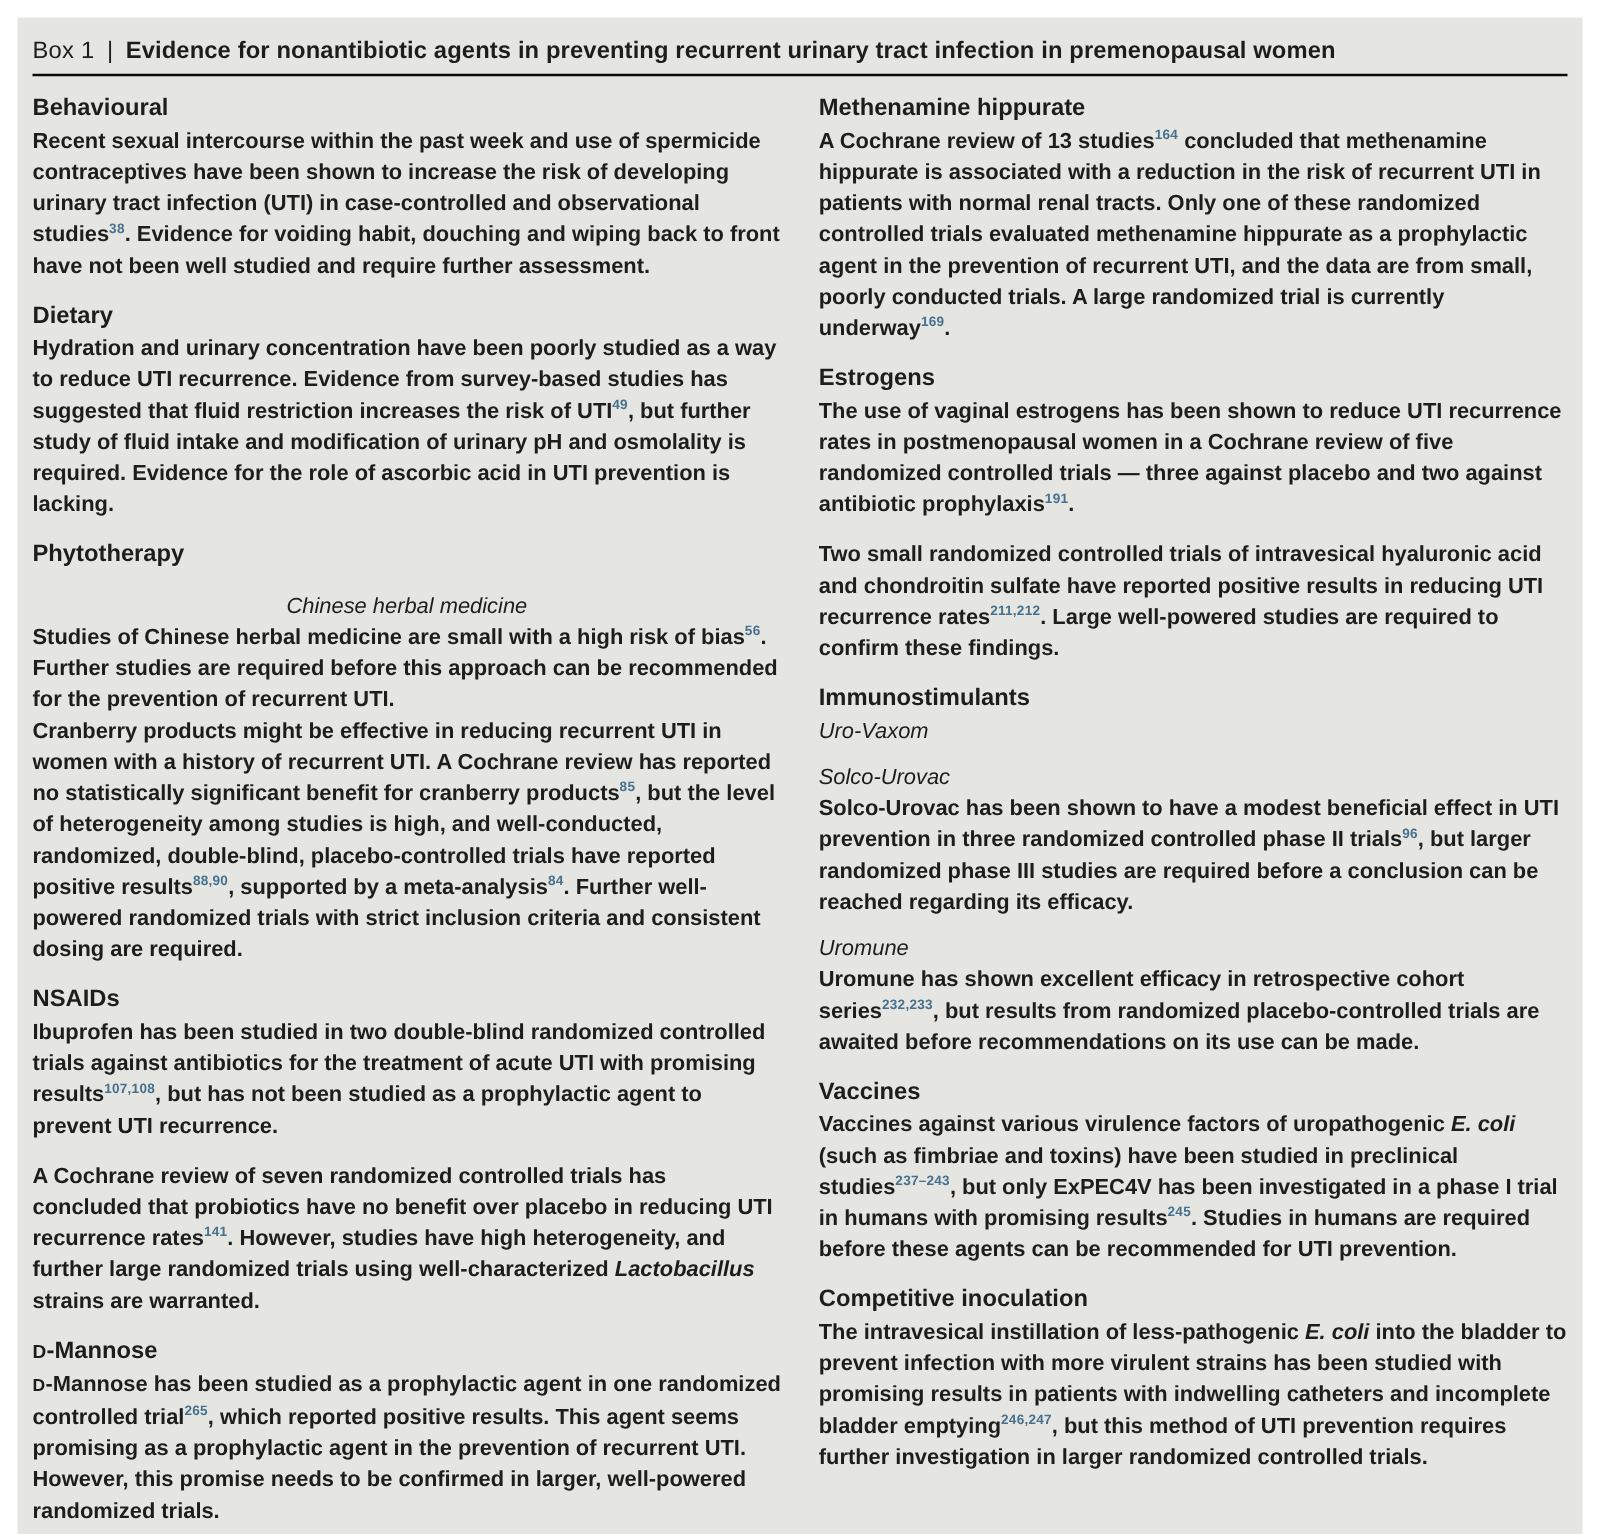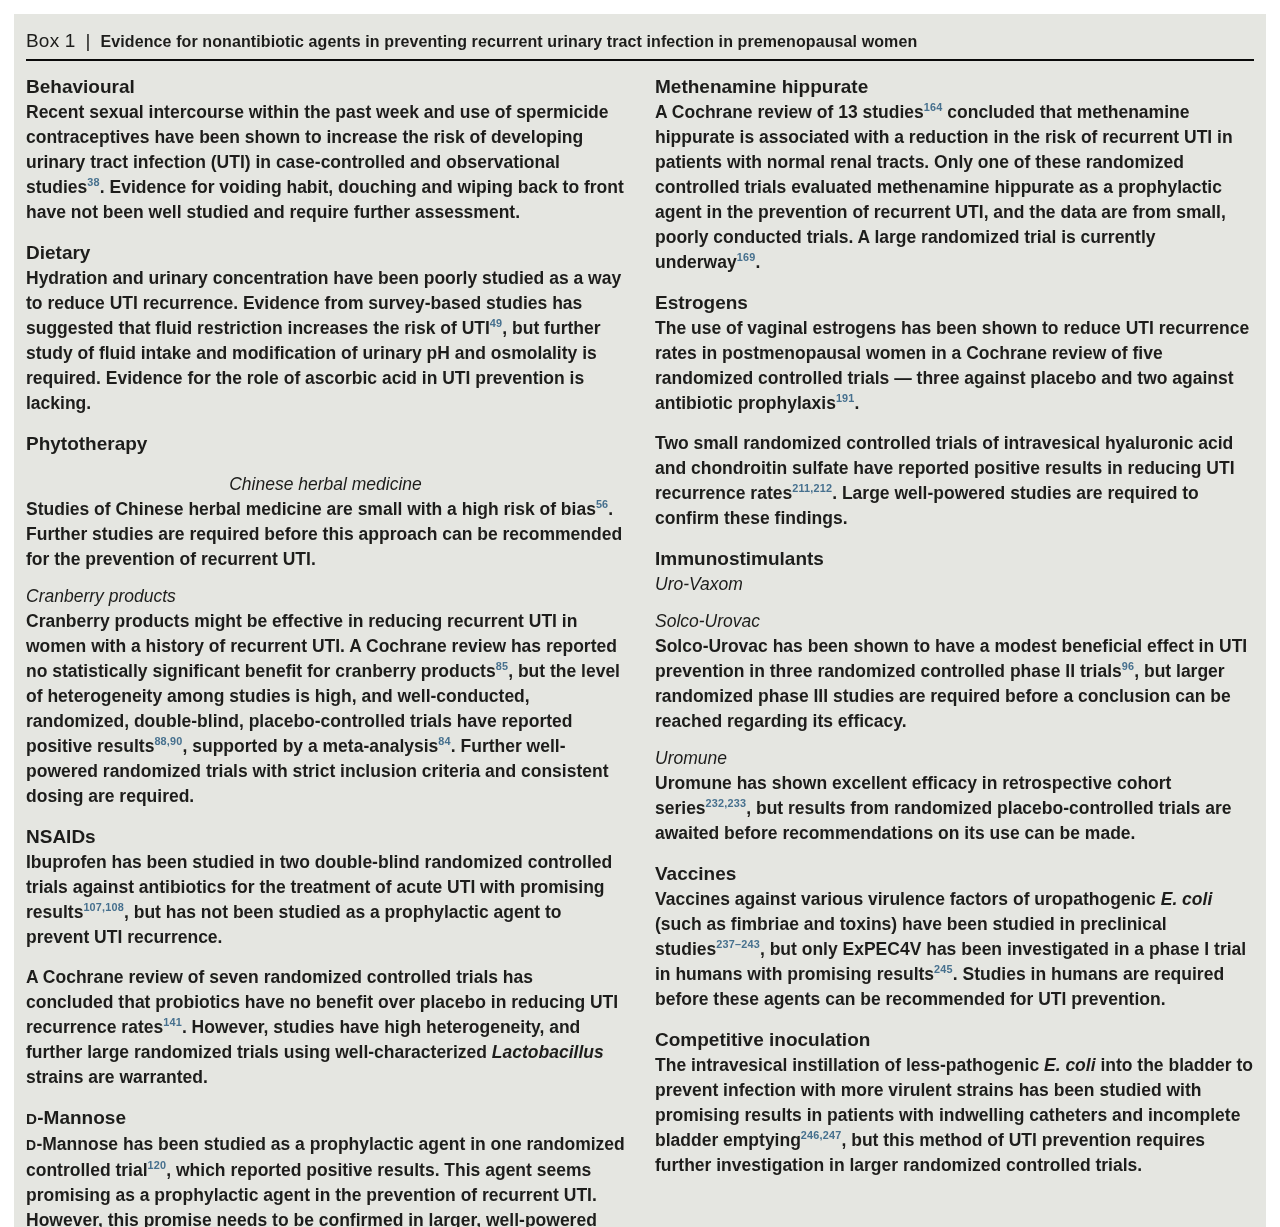--- a/index.html
+++ b/index.html
@@ -37,21 +37,21 @@
     font-size:19px;
     font-weight:400;
     letter-spacing:0.2px;
     white-space:nowrap;
   }
   .box-sep{
     font-size:19px;
     font-weight:300;
   }
   .box-title{
-    font-size:16px;
+    font-size:19px;
     font-weight:700;
     letter-spacing:0.1px;
   }
   .header-rule{
     height:0;
     border-bottom:2px solid var(--rule);
     margin-top:7px;
   }
   .columns{
     display:flex;
@@ -121,36 +121,35 @@
 
         <section class="box-section">
           <h3 class="sec-heading">Dietary</h3>
           <p class="body-text">Hydration and urinary concentration have been poorly studied as a way to reduce UTI recurrence. Evidence from survey-based studies has suggested that fluid restriction increases the risk of UTI<sup class="ref">49</sup>, but further study of fluid intake and modification of urinary pH and osmolality is required. Evidence for the role of ascorbic acid in UTI prevention is lacking.</p>
         </section>
 
         <section class="box-section">
           <h3 class="sec-heading">Phytotherapy</h3>
           <h4 class="sub-heading" style="margin-top:16px;text-align:center;">Chinese herbal medicine</h4>
           <p class="body-text">Studies of Chinese herbal medicine are small with a high risk of bias<sup class="ref">56</sup>. Further studies are required before this approach can be recommended for the prevention of recurrent UTI.</p>
-          <h4 class="sub-heading">Cranberry products</h4>
           <p class="body-text">Cranberry products might be effective in reducing recurrent UTI in women with a history of recurrent UTI. A Cochrane review has reported no statistically significant benefit for cranberry products<sup class="ref">85</sup>, but the level of heterogeneity among studies is high, and well-conducted, randomized, double-blind, placebo-controlled trials have reported positive results<sup class="ref">88,90</sup>, supported by a meta-analysis<sup class="ref">84</sup>. Further well-powered randomized trials with strict inclusion criteria and consistent dosing are required.</p>
         </section>
 
         <section class="box-section">
           <h3 class="sec-heading">NSAIDs</h3>
           <p class="body-text">Ibuprofen has been studied in two double-blind randomized controlled trials against antibiotics for the treatment of acute UTI with promising results<sup class="ref">107,108</sup>, but has not been studied as a prophylactic agent to prevent UTI recurrence.</p>
         </section>
 
         <section class="box-section">
           <p class="body-text">A Cochrane review of seven randomized controlled trials has concluded that probiotics have no benefit over placebo in reducing UTI recurrence rates<sup class="ref">141</sup>. However, studies have high heterogeneity, and further large randomized trials using well-characterized <i>Lactobacillus</i> strains are warranted.</p>
         </section>
 
         <section class="box-section">
           <h3 class="sec-heading"><span class="smallcap">D</span>-Mannose</h3>
-          <p class="body-text"><span class="smallcap">D</span>-Mannose has been studied as a prophylactic agent in one randomized controlled trial<sup class="ref">120</sup>, which reported positive results. This agent seems promising as a prophylactic agent in the prevention of recurrent UTI. However, this promise needs to be confirmed in larger, well-powered randomized trials.</p>
+          <p class="body-text"><span class="smallcap">D</span>-Mannose has been studied as a prophylactic agent in one randomized controlled trial<sup class="ref">265</sup>, which reported positive results. This agent seems promising as a prophylactic agent in the prevention of recurrent UTI. However, this promise needs to be confirmed in larger, well-powered randomized trials.</p>
         </section>
 
       </div>
 
       <div class="col">
 
         <section class="box-section">
           <h3 class="sec-heading">Methenamine hippurate</h3>
           <p class="body-text">A Cochrane review of 13 studies<sup class="ref">164</sup> concluded that methenamine hippurate is associated with a reduction in the risk of recurrent UTI in patients with normal renal tracts. Only one of these randomized controlled trials evaluated methenamine hippurate as a prophylactic agent in the prevention of recurrent UTI, and the data are from small, poorly conducted trials. A large randomized trial is currently underway<sup class="ref">169</sup>.</p>
         </section>

